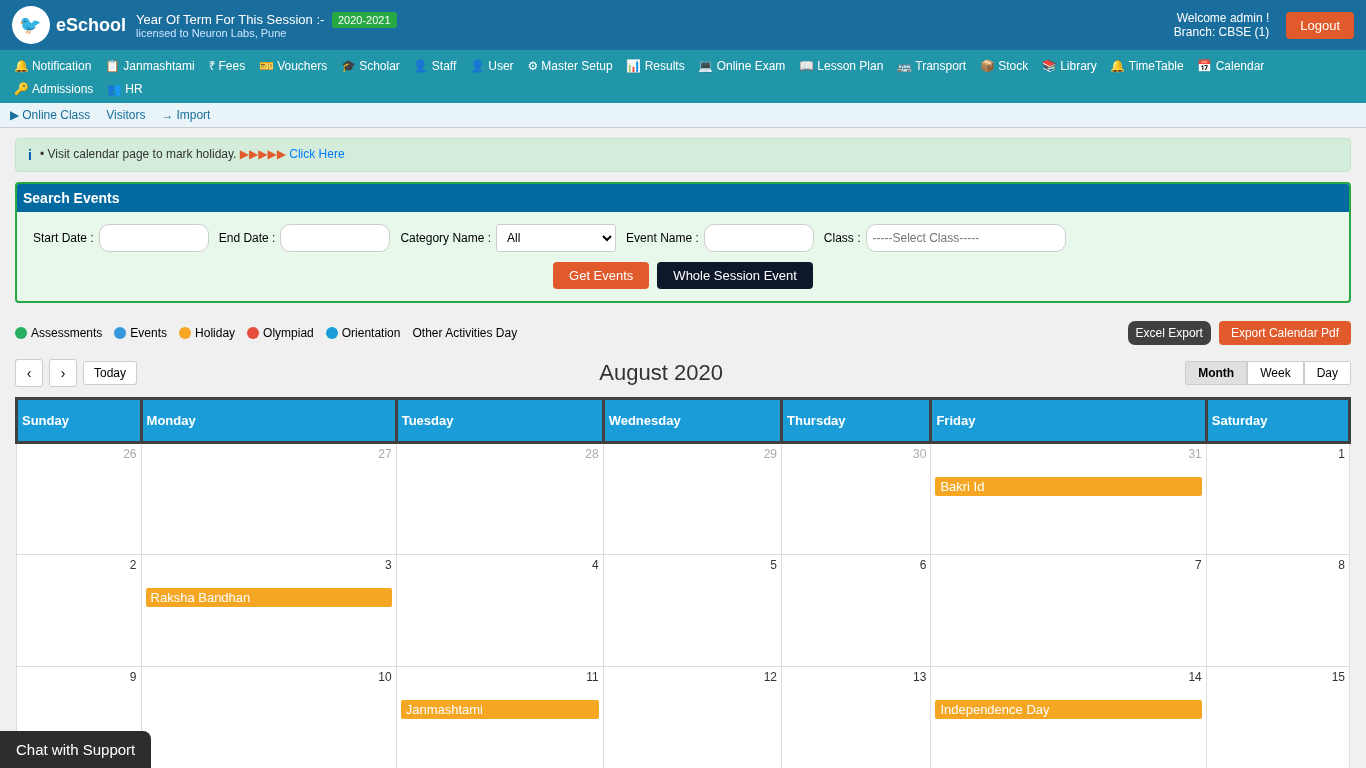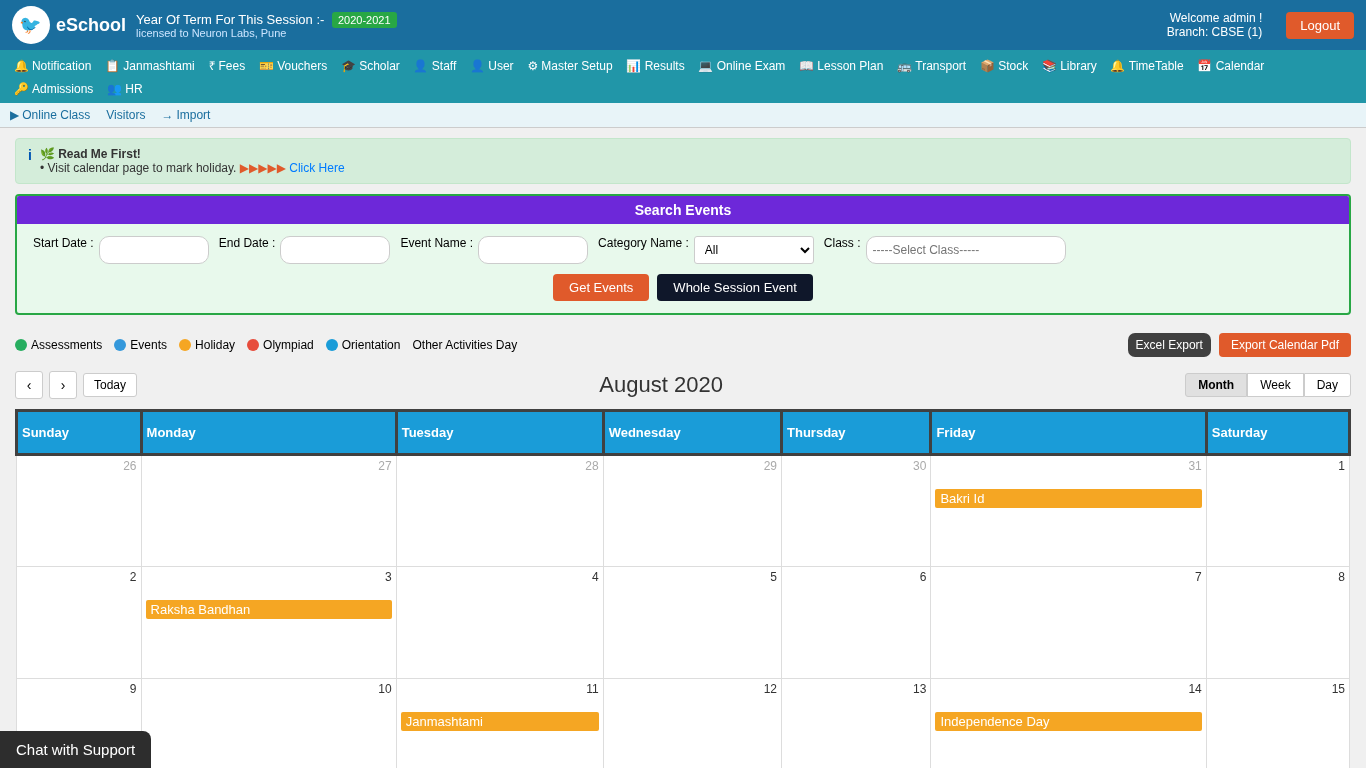--- a/index.html
+++ b/index.html
@@ -21,21 +21,21 @@
       display: flex; align-items: center; justify-content: center;
       font-size: 18px;
     }
     .logo-text { color: white; font-size: 18px; font-weight: bold; }
     .header-title { color: white; font-size: 13px; }
     .header-title .year-badge {
       background: #28a745; color: white; padding: 2px 6px; border-radius: 3px;
       font-size: 11px; margin-left: 4px;
     }
     .header-subtitle { color: #cce5ff; font-size: 11px; }
-    .header-right { display: flex; align-items: center; gap: 24px; color: white; font-size: 12px; text-align: right; }
+    .header-right { display: flex; align-items: center; gap: 17px; color: white; font-size: 12px; text-align: right; }
     .logout-btn {
       background: #e05a2b; color: white; border: none; padding: 6px 14px;
       border-radius: 4px; cursor: pointer; font-size: 13px;
     }
 
     
     .nav-bar {
       background: #2196a8;
       display: flex; flex-wrap: wrap; align-items: center;
       padding: 4px 8px; gap: 2px;
@@ -65,26 +65,26 @@
     .info-icon { color: #0056b3; font-weight: bold; font-size: 14px; }
     .info-content { font-size: 12px; color: #333; }
     .info-link { color: #007bff; cursor: pointer; }
 
     
     .search-panel {
       margin: 10px 15px; background: #e8f9ec;
       border: 2px solid #28a745; border-radius: 4px; overflow: hidden;
     }
     .search-header {
-      background: #6d28d9; color: white; text-align: center;
+      background: #0369a1; color: white; text-align: left;
       padding: 6px; font-size: 14px; font-weight: bold;
     }
     .search-body { padding: 12px 16px; }
     .search-row { display: flex; align-items: center; gap: 10px; flex-wrap: wrap; }
-    .search-field { display: flex; gap: 5px; }
+    .search-field { display: flex; align-items: center; gap: 5px; }
     .search-field label { font-size: 12px; white-space: nowrap; }
     .search-input {
       border: 1px solid #ccc; padding: 4px 6px; border-radius: 10px;
       font-size: 12px; height: 28px;
     }
     .search-select {
       border: 1px solid #ccc; padding: 4px 6px; border-radius: 3px;
       font-size: 12px; height: 28px; background: white;
     }
     .search-actions { display: flex; gap: 8px; justify-content: center; margin-top: 10px; }
@@ -232,57 +232,53 @@
   <div class="sub-nav-item">
     <span>→</span>
     <span>Import</span>
   </div>
 </div>
 
 <div class="info-box">
   <span class="info-icon">i</span>
   <div class="info-content">
     <div>
-      <span>🌿</span>
-      <strong>Read Me First!</strong>
-    </div>
-    <div>
       <span>• Visit calendar page to mark holiday.</span>
       <span style="color:#e05a2b;">▶▶▶▶▶</span>
       <a class="info-link">Click Here</a>
     </div>
   </div>
 </div>
 
 <div class="search-panel">
   <div class="search-header">Search Events</div>
   <div class="search-body">
     <div class="search-row">
       <div class="search-field">
         <label>Start Date :</label>
         <input type="text" class="search-input" style="width: 110px;">
       </div>
       <div class="search-field">
         <label>End Date :</label>
-        <input type="text" class="search-input" style="width: 110px;">
-      </div>
-      <div class="search-field">
-        <label>Event Name :</label>
         <input type="text" class="search-input" style="width: 110px;">
       </div>
       <div class="search-field">
         <label>Category Name :</label>
         <select class="search-select" style="width:120px;">
           <option>All</option>
           <option>Assessments</option>
           <option>Events</option>
           <option>Holiday</option>
           <option>Olympiad</option>
           <option>Orientation</option>
         </select>
+      </div>
+      <div class="search-field">
+        <label>Event Name :</label>
+        <input type="text" class="search-input" style="width: 110px;">
       </div>
       <div class="search-field">
         <label>Class :</label>
         <input type="text" class="search-input" style="width: 200px;" placeholder="-----Select Class-----">
       </div>
     </div>
     <div class="search-actions">
       <button class="btn-green">Get Events</button>
       <button class="btn-orange">Whole Session Event</button>
     </div>

